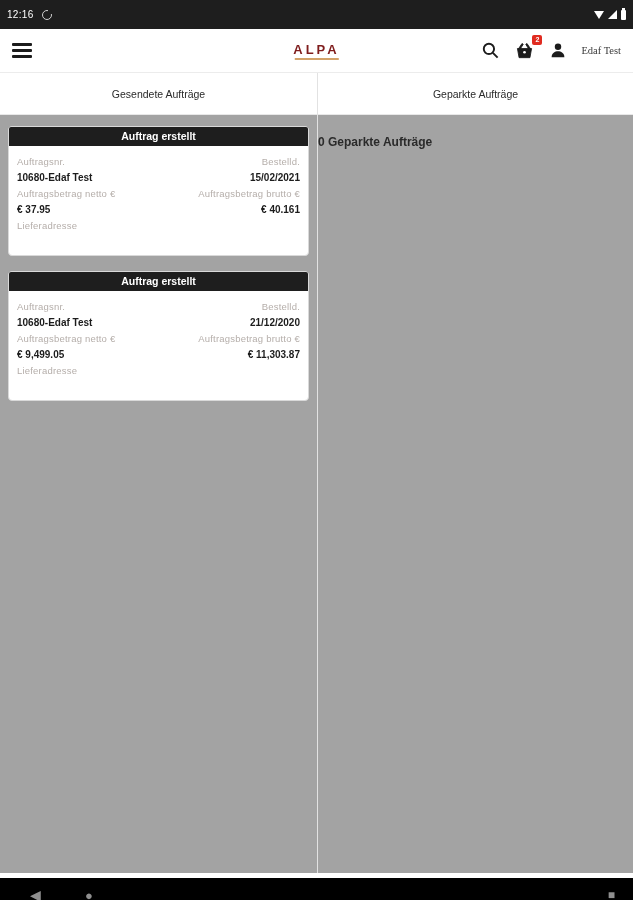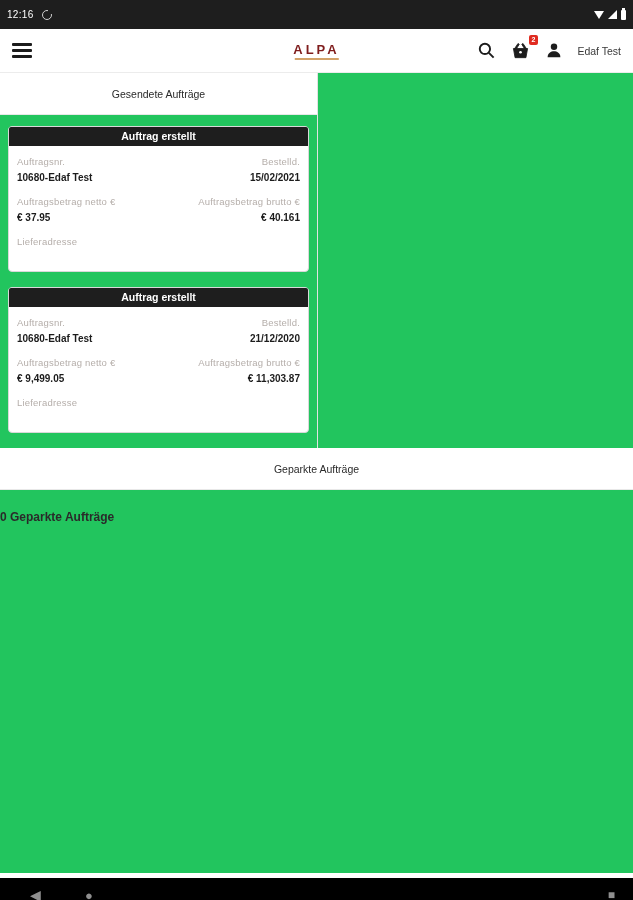--- a/index.html
+++ b/index.html
@@ -111,28 +111,27 @@
     position: absolute;
     top: -6px; right: -7px;
     background: #e02b20;
     color: #fff;
     font-size: 7px;
     font-weight: bold;
     padding: 1px 3px;
     border-radius: 2px;
     line-height: 8px;
   }
-  .user-name { font-size: 10.5px; color: #3a3a3a; margin-left: 0; }
+  .user-name { font-size: 10.5px; color: #3a3a3a; margin-left: 0; font-family: Liberation Serif, serif; }
 
   
   .content {
     display: flex;
     height: 800px;
-    background: #22c55e;
-    flex-direction: column;
+    background: #a3a3a3;
   }
   .col-left {
     width: 318px;
     border-right: 1px solid #e2e2e2;
   }
   .col-right { flex: 1; }
   .col-header {
     height: 42px;
     display: flex;
     align-items: center;
@@ -169,21 +168,21 @@
     font-size: 9.5px;
     color: #b5aeaa;
     letter-spacing: 0.2px;
   }
   .val {
     font-size: 10px;
     font-weight: bold;
     color: #1c1c1c;
   }
   .row + .row { margin-top: 5px; }
-  .row.gap { margin-top: 13px; }
+  .row.gap { margin-top: 5px; }
 
   
   .empty-state {
     text-align: left;
     margin-top: 20px;
     font-size: 12px;
     font-weight: bold;
     color: #2a2a2a;
   }
 

